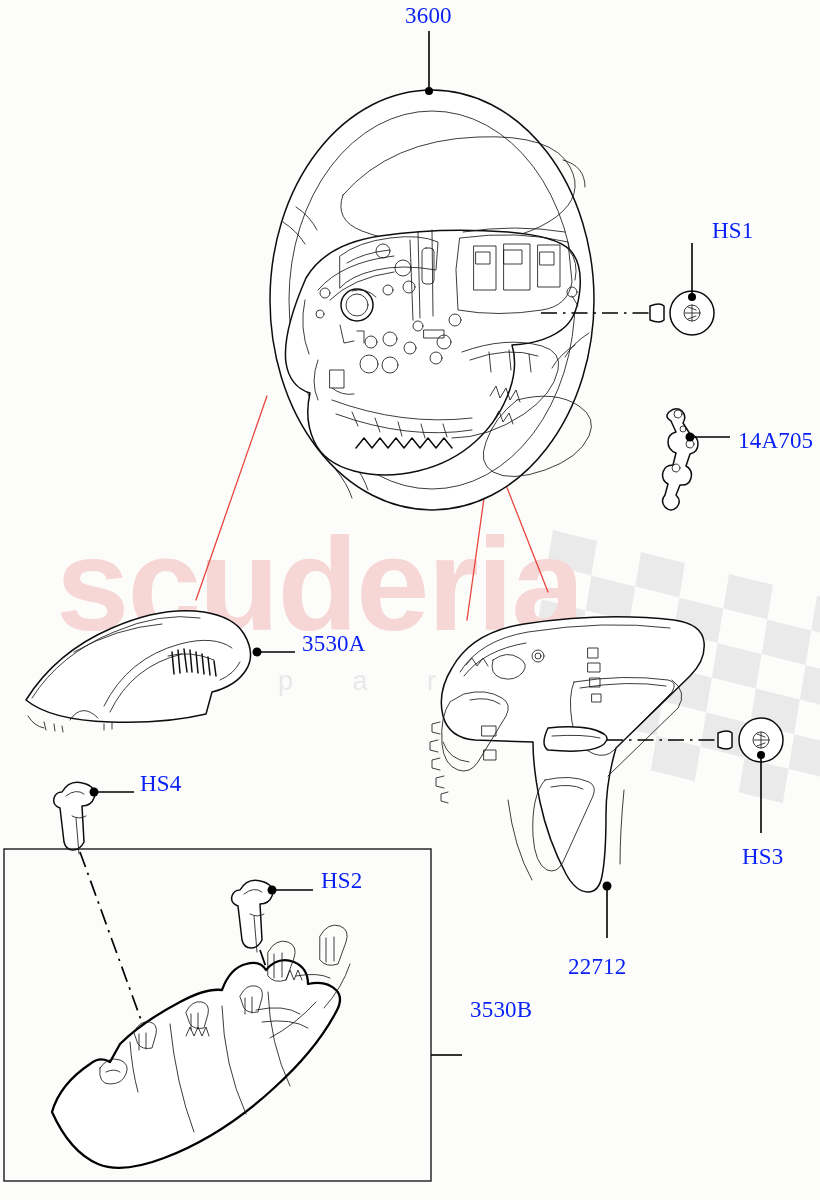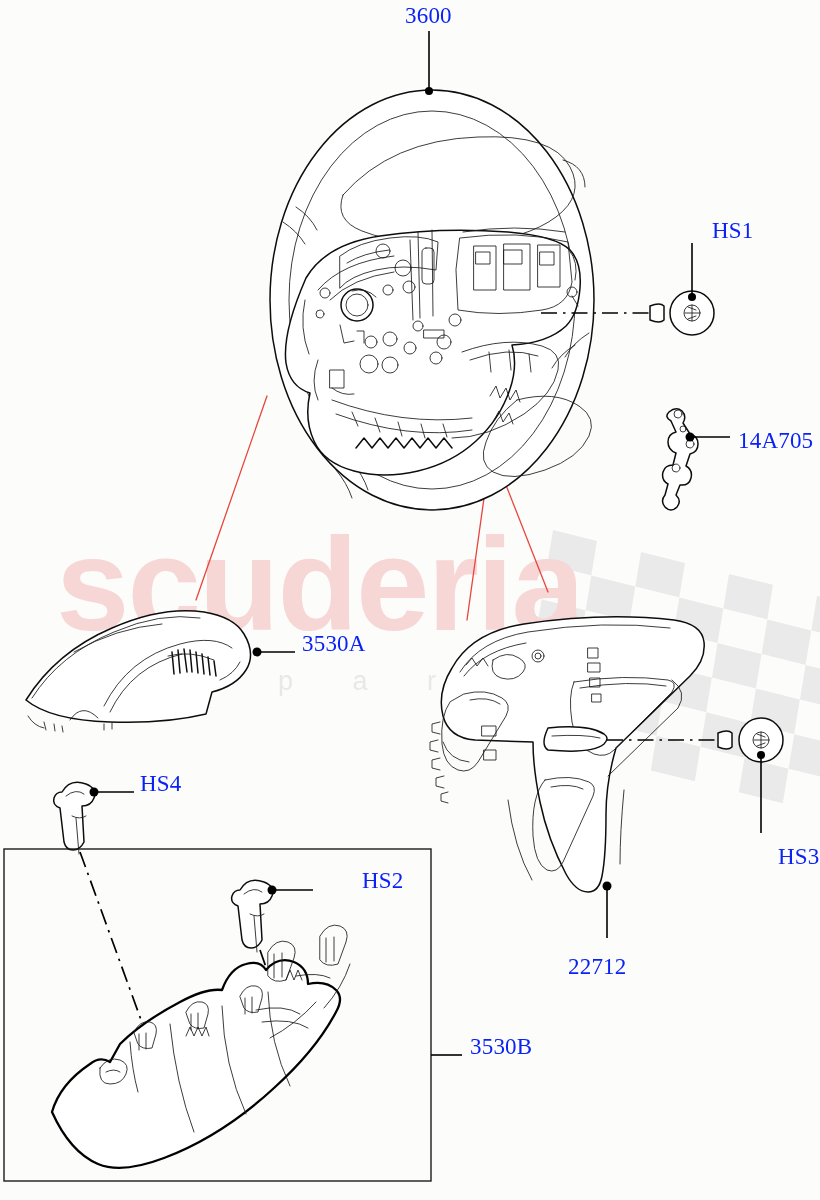--- a/index.html
+++ b/index.html
@@ -370,18 +370,18 @@
       <line class="leader" x1="431" y1="1055" x2="462" y2="1055"></line>
     </g>
 
   </svg>
 
   <div class="label" style="left:405px; top:4px;">3600</div>
   <div class="label" style="left:684px; top:219px;margin-left:28px;">HS1</div>
   <div class="label" style="left:738px; top:440px; transform:translateY(-50%);">14A705</div>
   <div class="label" style="left:302px; top:643px; transform:translateY(-50%);">3530A</div>
   <div class="label" style="left:140px; top:783px; transform:translateY(-50%);text-align:center;">HS4</div>
-  <div class="label" style="left:321px; top:880px; transform:translateY(-50%);margin-left:41px;">HS2</div>
-  <div class="label" style="left:742px; top:845px;margin-left:36px;">HS3</div>
+  <div class="label" style="left:321px; top:880px; transform:translateY(-50%);">HS2</div>
+  <div class="label" style="left:742px; top:845px;">HS3</div>
   <div class="label" style="left:568px; top:955px;">22712</div>
-  <div class="label" style="left:470px; top:1046px; transform:translateY(-50%);">3530B</div>
+  <div class="label" style="left:470px; top:1009px; transform:translateY(-50%);">3530B</div>
 
 </div>
 
 </body></html>

